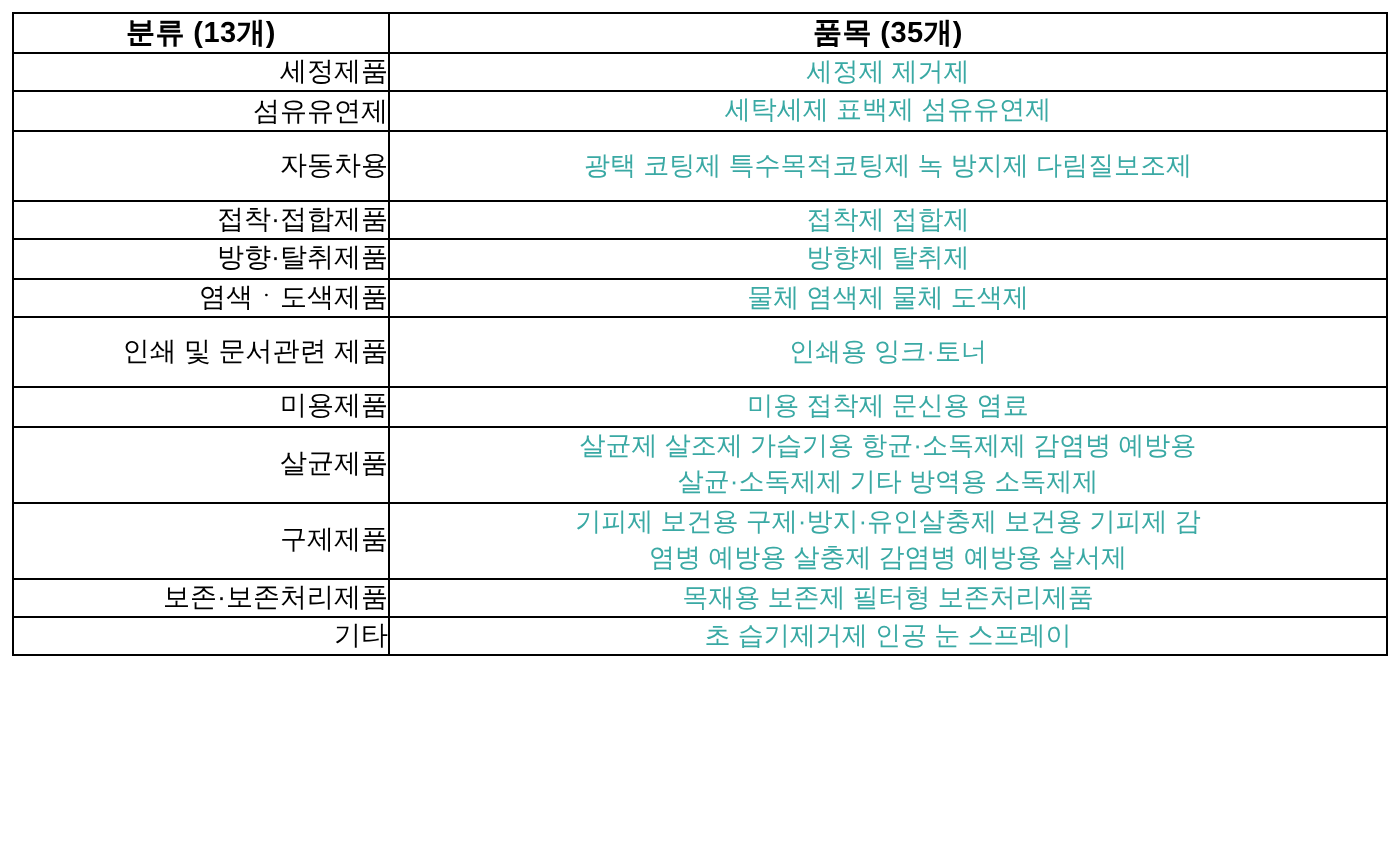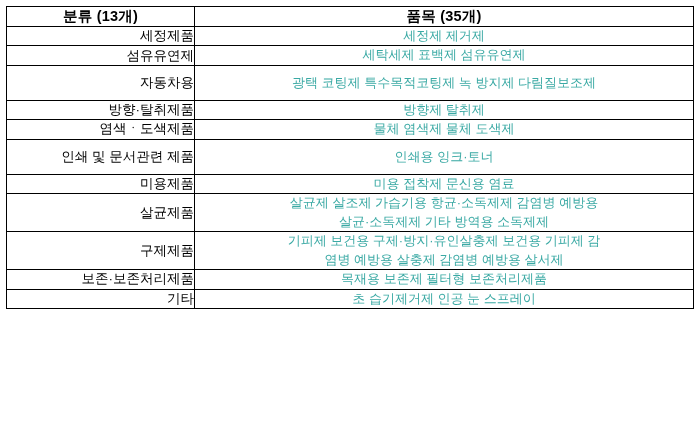--- a/index.html
+++ b/index.html
@@ -82,20 +82,24 @@
       </tr>
       <tr>
         <td class="category-cell">섬유유연제</td>
         <td class="items-cell">세탁세제   표백제  섬유유연제</td>
       </tr>
       <tr class="row-tall">
         <td class="category-cell">자동차용</td>
         <td class="items-cell">광택 코팅제   특수목적코팅제   녹 방지제   다림질보조제</td>
       </tr>
       <tr>
+        <td class="category-cell">접착·접합제품</td>
+        <td class="items-cell">접착제    접합제</td>
+      </tr>
+      <tr>
         <td class="category-cell">방향·탈취제품</td>
         <td class="items-cell">방향제    탈취제</td>
       </tr>
       <tr>
         <td class="category-cell">염색ㆍ도색제품</td>
         <td class="items-cell">물체 염색제   물체 도색제</td>
       </tr>
       <tr class="row-tall">
         <td class="category-cell">인쇄 및 문서관련
 제품</td>

